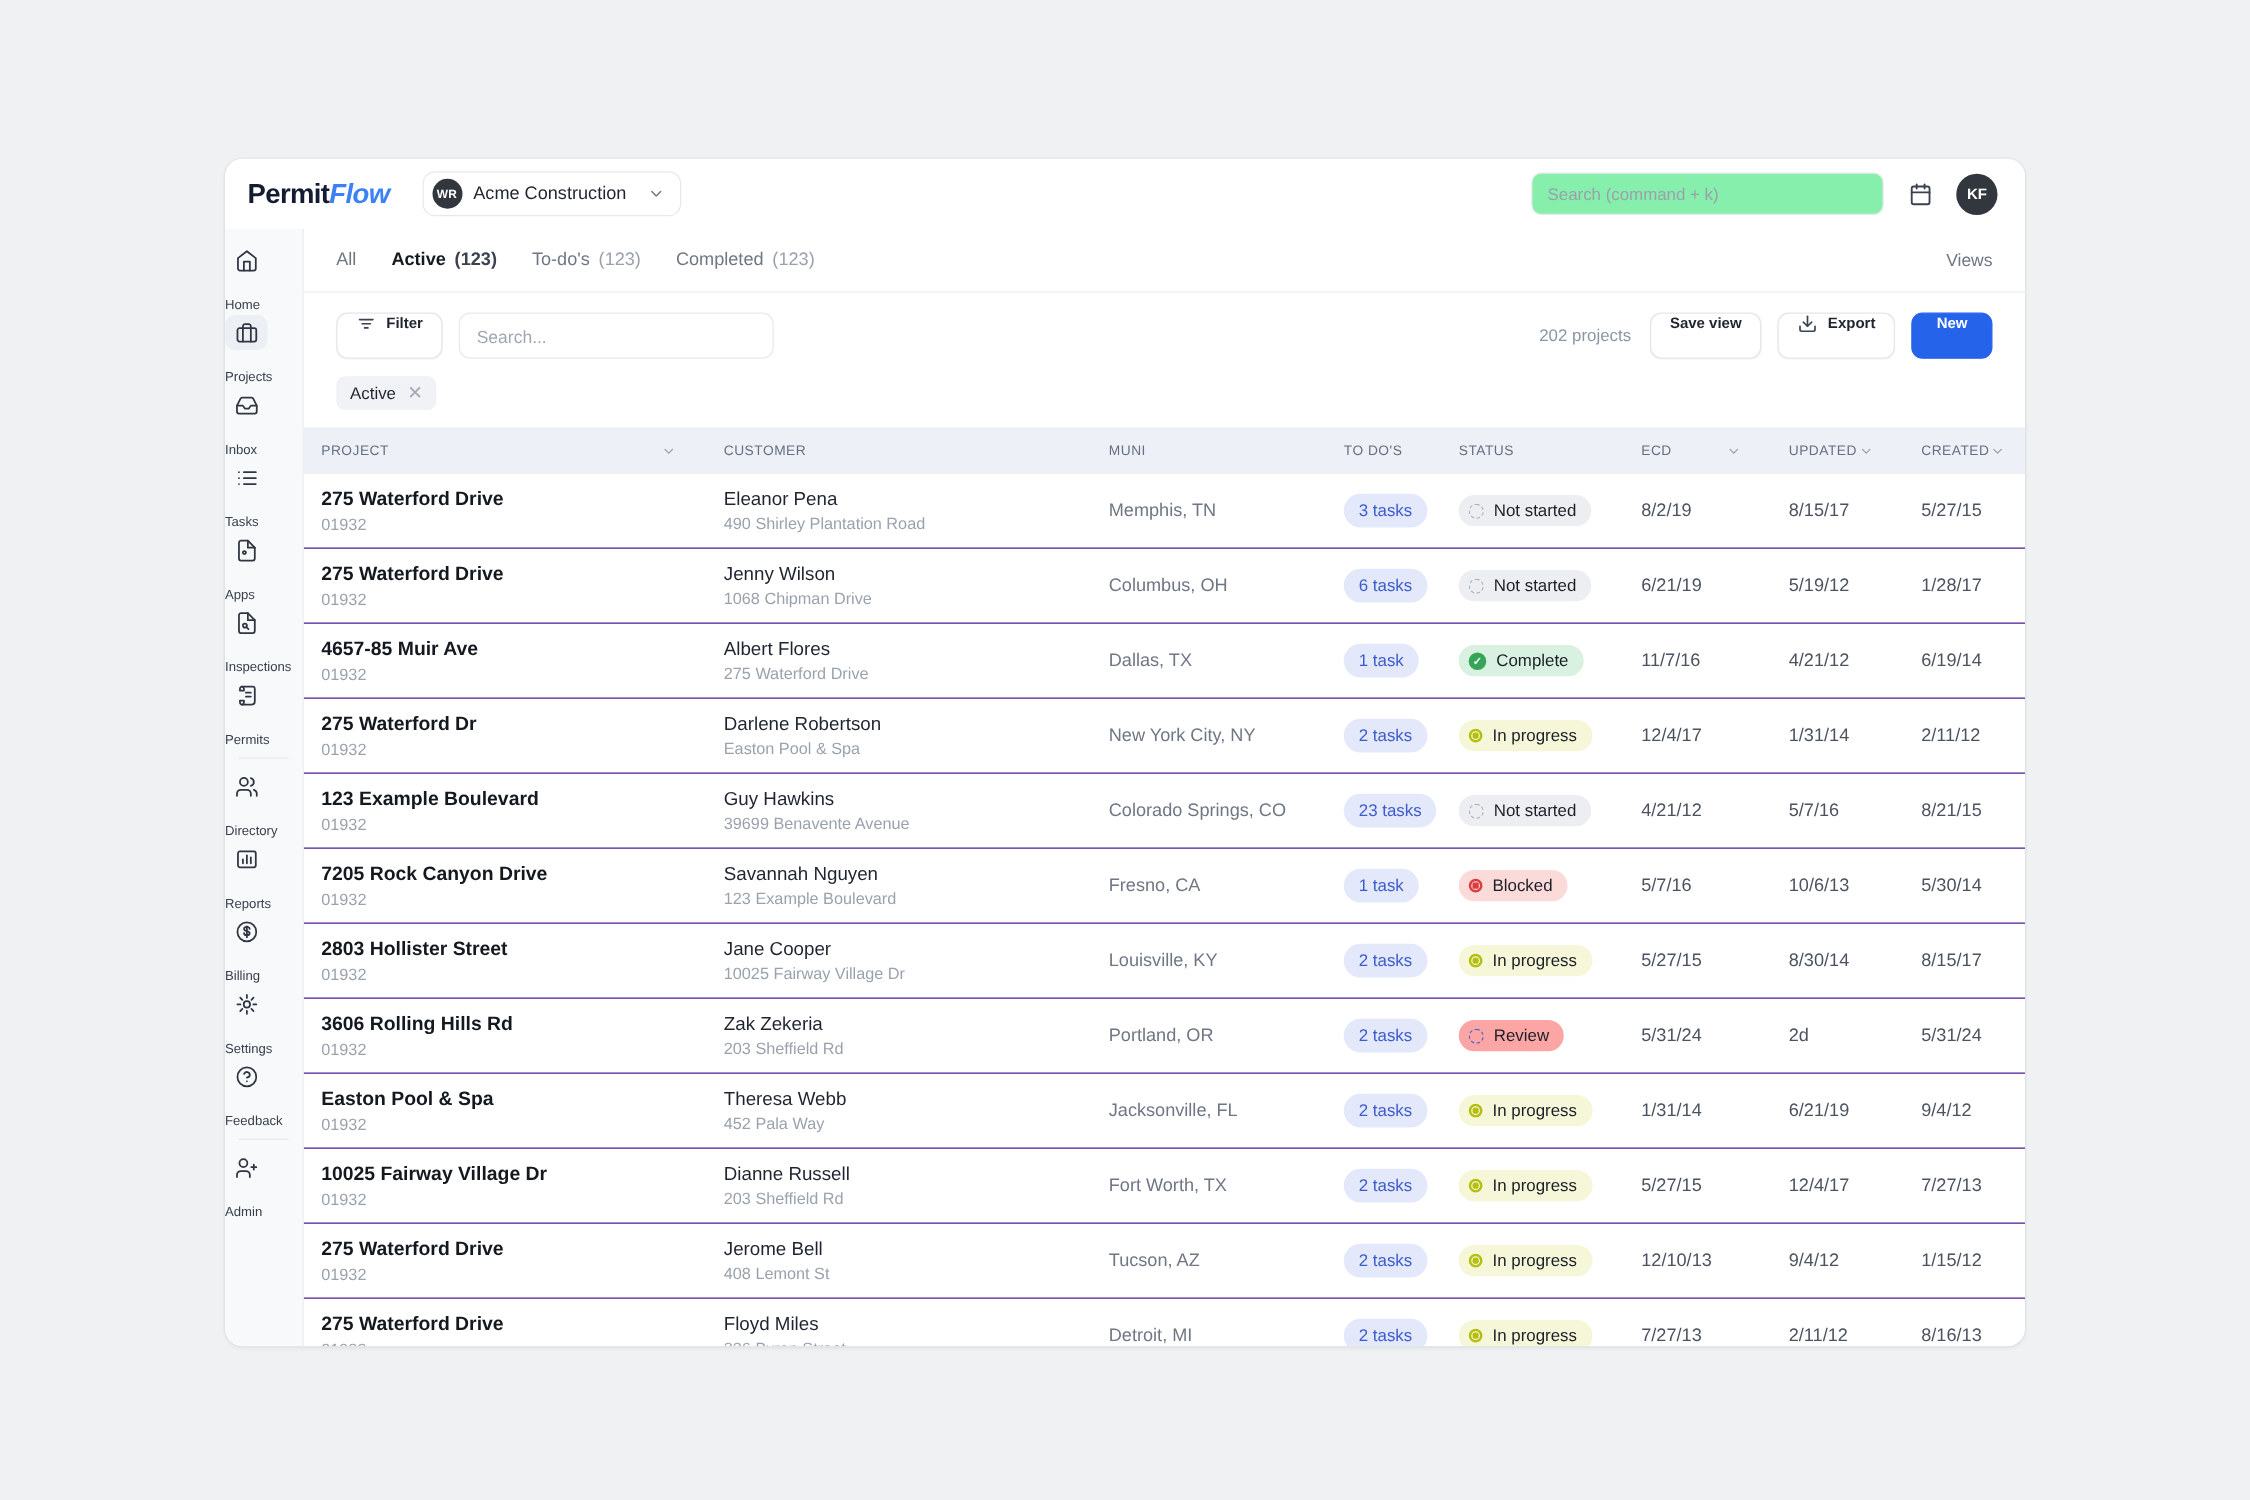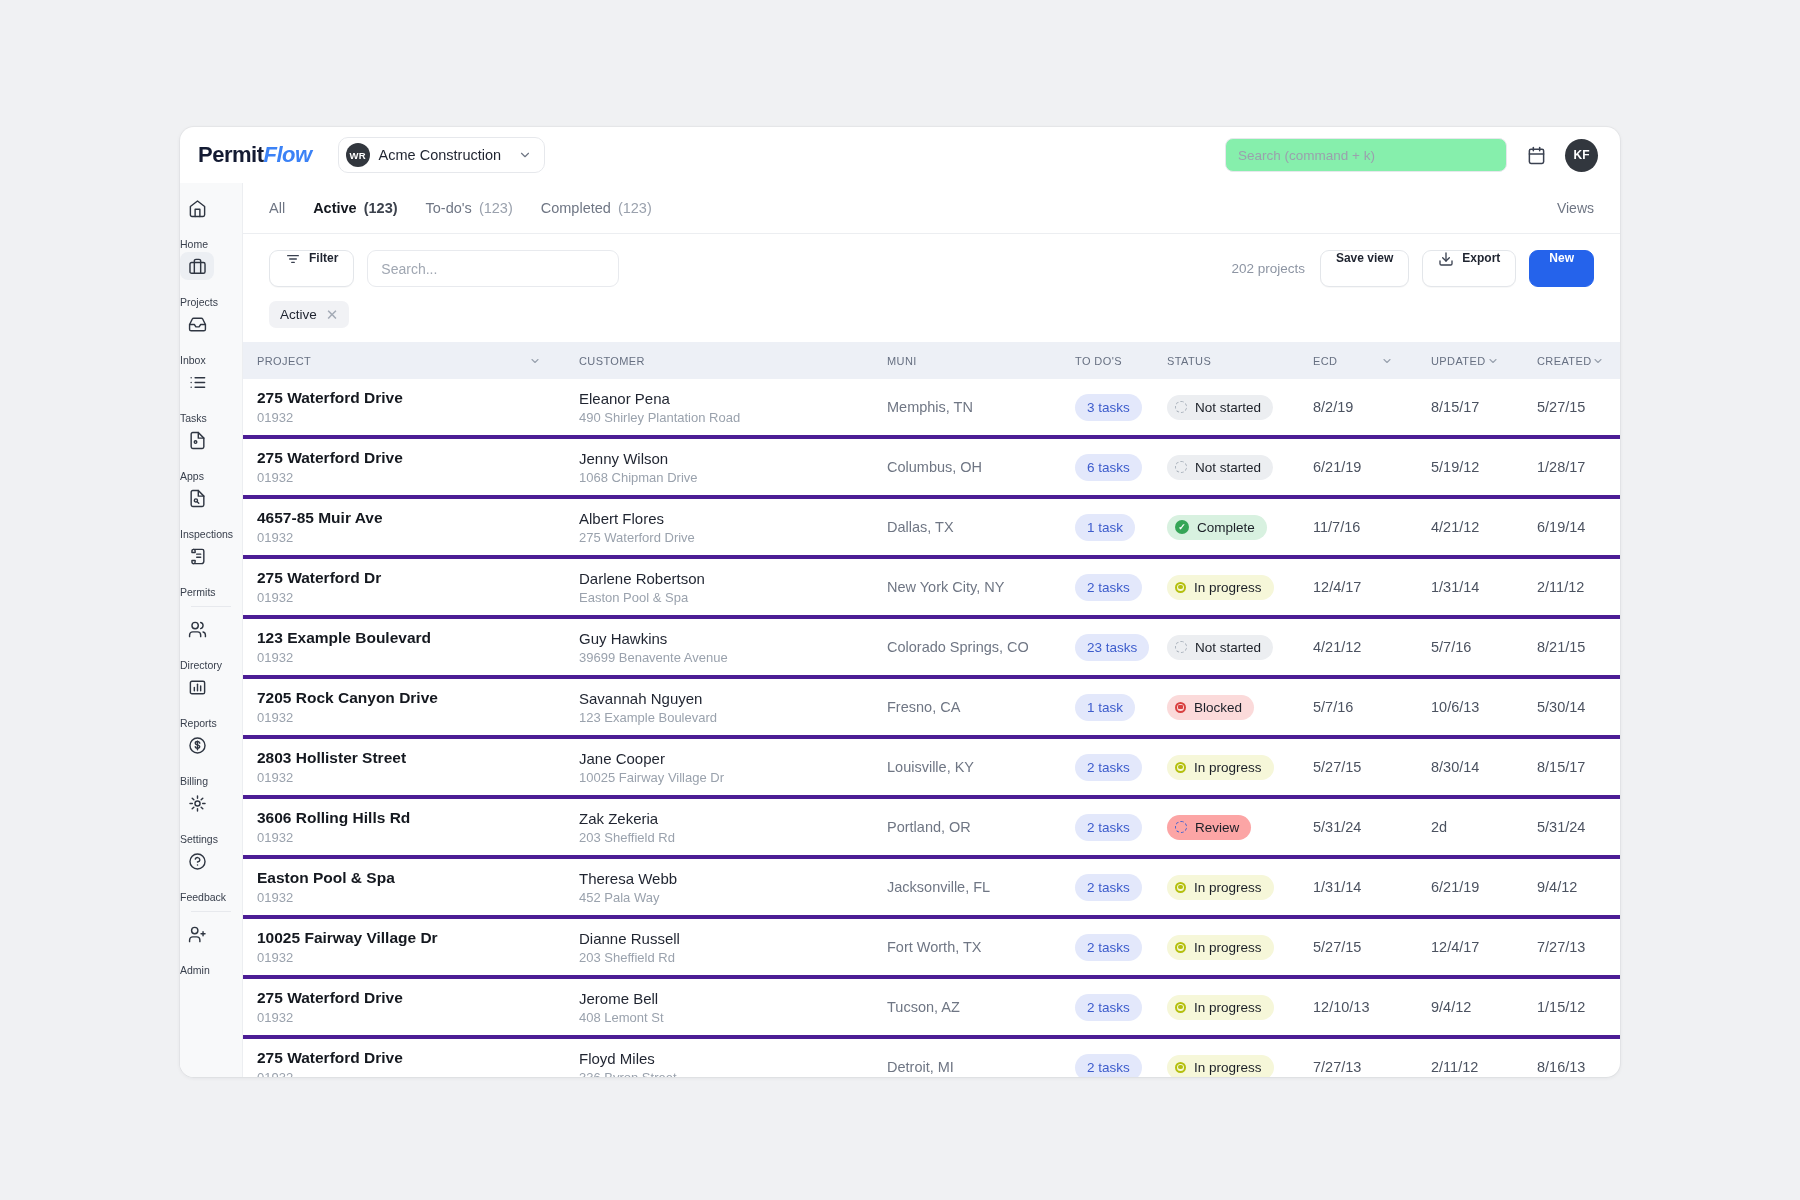--- a/index.html
+++ b/index.html
@@ -73,21 +73,21 @@
   .chip-close { color:#a3aab5; font-size:15px; line-height:1; cursor:pointer; }
 
   
   .grid-cols { display:grid; grid-template-columns:322px 308px 188px 92px 146px 118px 106px 1fr; }
   .thead { background:#edf0f6; height:37px; align-items:center; flex:0 0 37px; }
   .th { font-size:11px; font-weight:400; letter-spacing:.4px; color:#677082; padding-left:14px;
     display:flex; align-items:center; justify-content:space-between; padding-right:24px; cursor:pointer; }
   .th.nosort { justify-content:flex-start; cursor:default; }
   .th svg { stroke:#99a1ae; flex:0 0 auto; }
   .tbody { flex:1; min-height:0; overflow:hidden; }
-  .tr { height:60px; border-bottom:4px solid #4c1d95; align-items:center; cursor:pointer; }
+  .tr { height:60px; border-bottom:1px solid #4c1d95; align-items:center; cursor:pointer; }
   .td { padding-left:14px; min-width:0; }
   .cell-title { font-size:15.5px; font-weight:700; color:#14181f; white-space:nowrap; overflow:hidden; text-overflow:ellipsis; }
   .cell-sub { font-size:13px; color:#9aa2ad; margin-top:3px; white-space:nowrap; overflow:hidden; text-overflow:ellipsis; }
   .cell-name { font-size:15px; color:#1f2430; white-space:nowrap; overflow:hidden; text-overflow:ellipsis; }
   .cell-muni { font-size:14.5px; color:#6f7684; white-space:nowrap; }
   .cell-date { font-size:14.5px; color:#4b5260; white-space:nowrap; }
 
   .pill-tasks { display:inline-block; background:#e3e8fb; color:#3d5ccc; font-size:13.5px; font-weight:500;
     padding:6px 12px; border-radius:999px; white-space:nowrap; }
 

